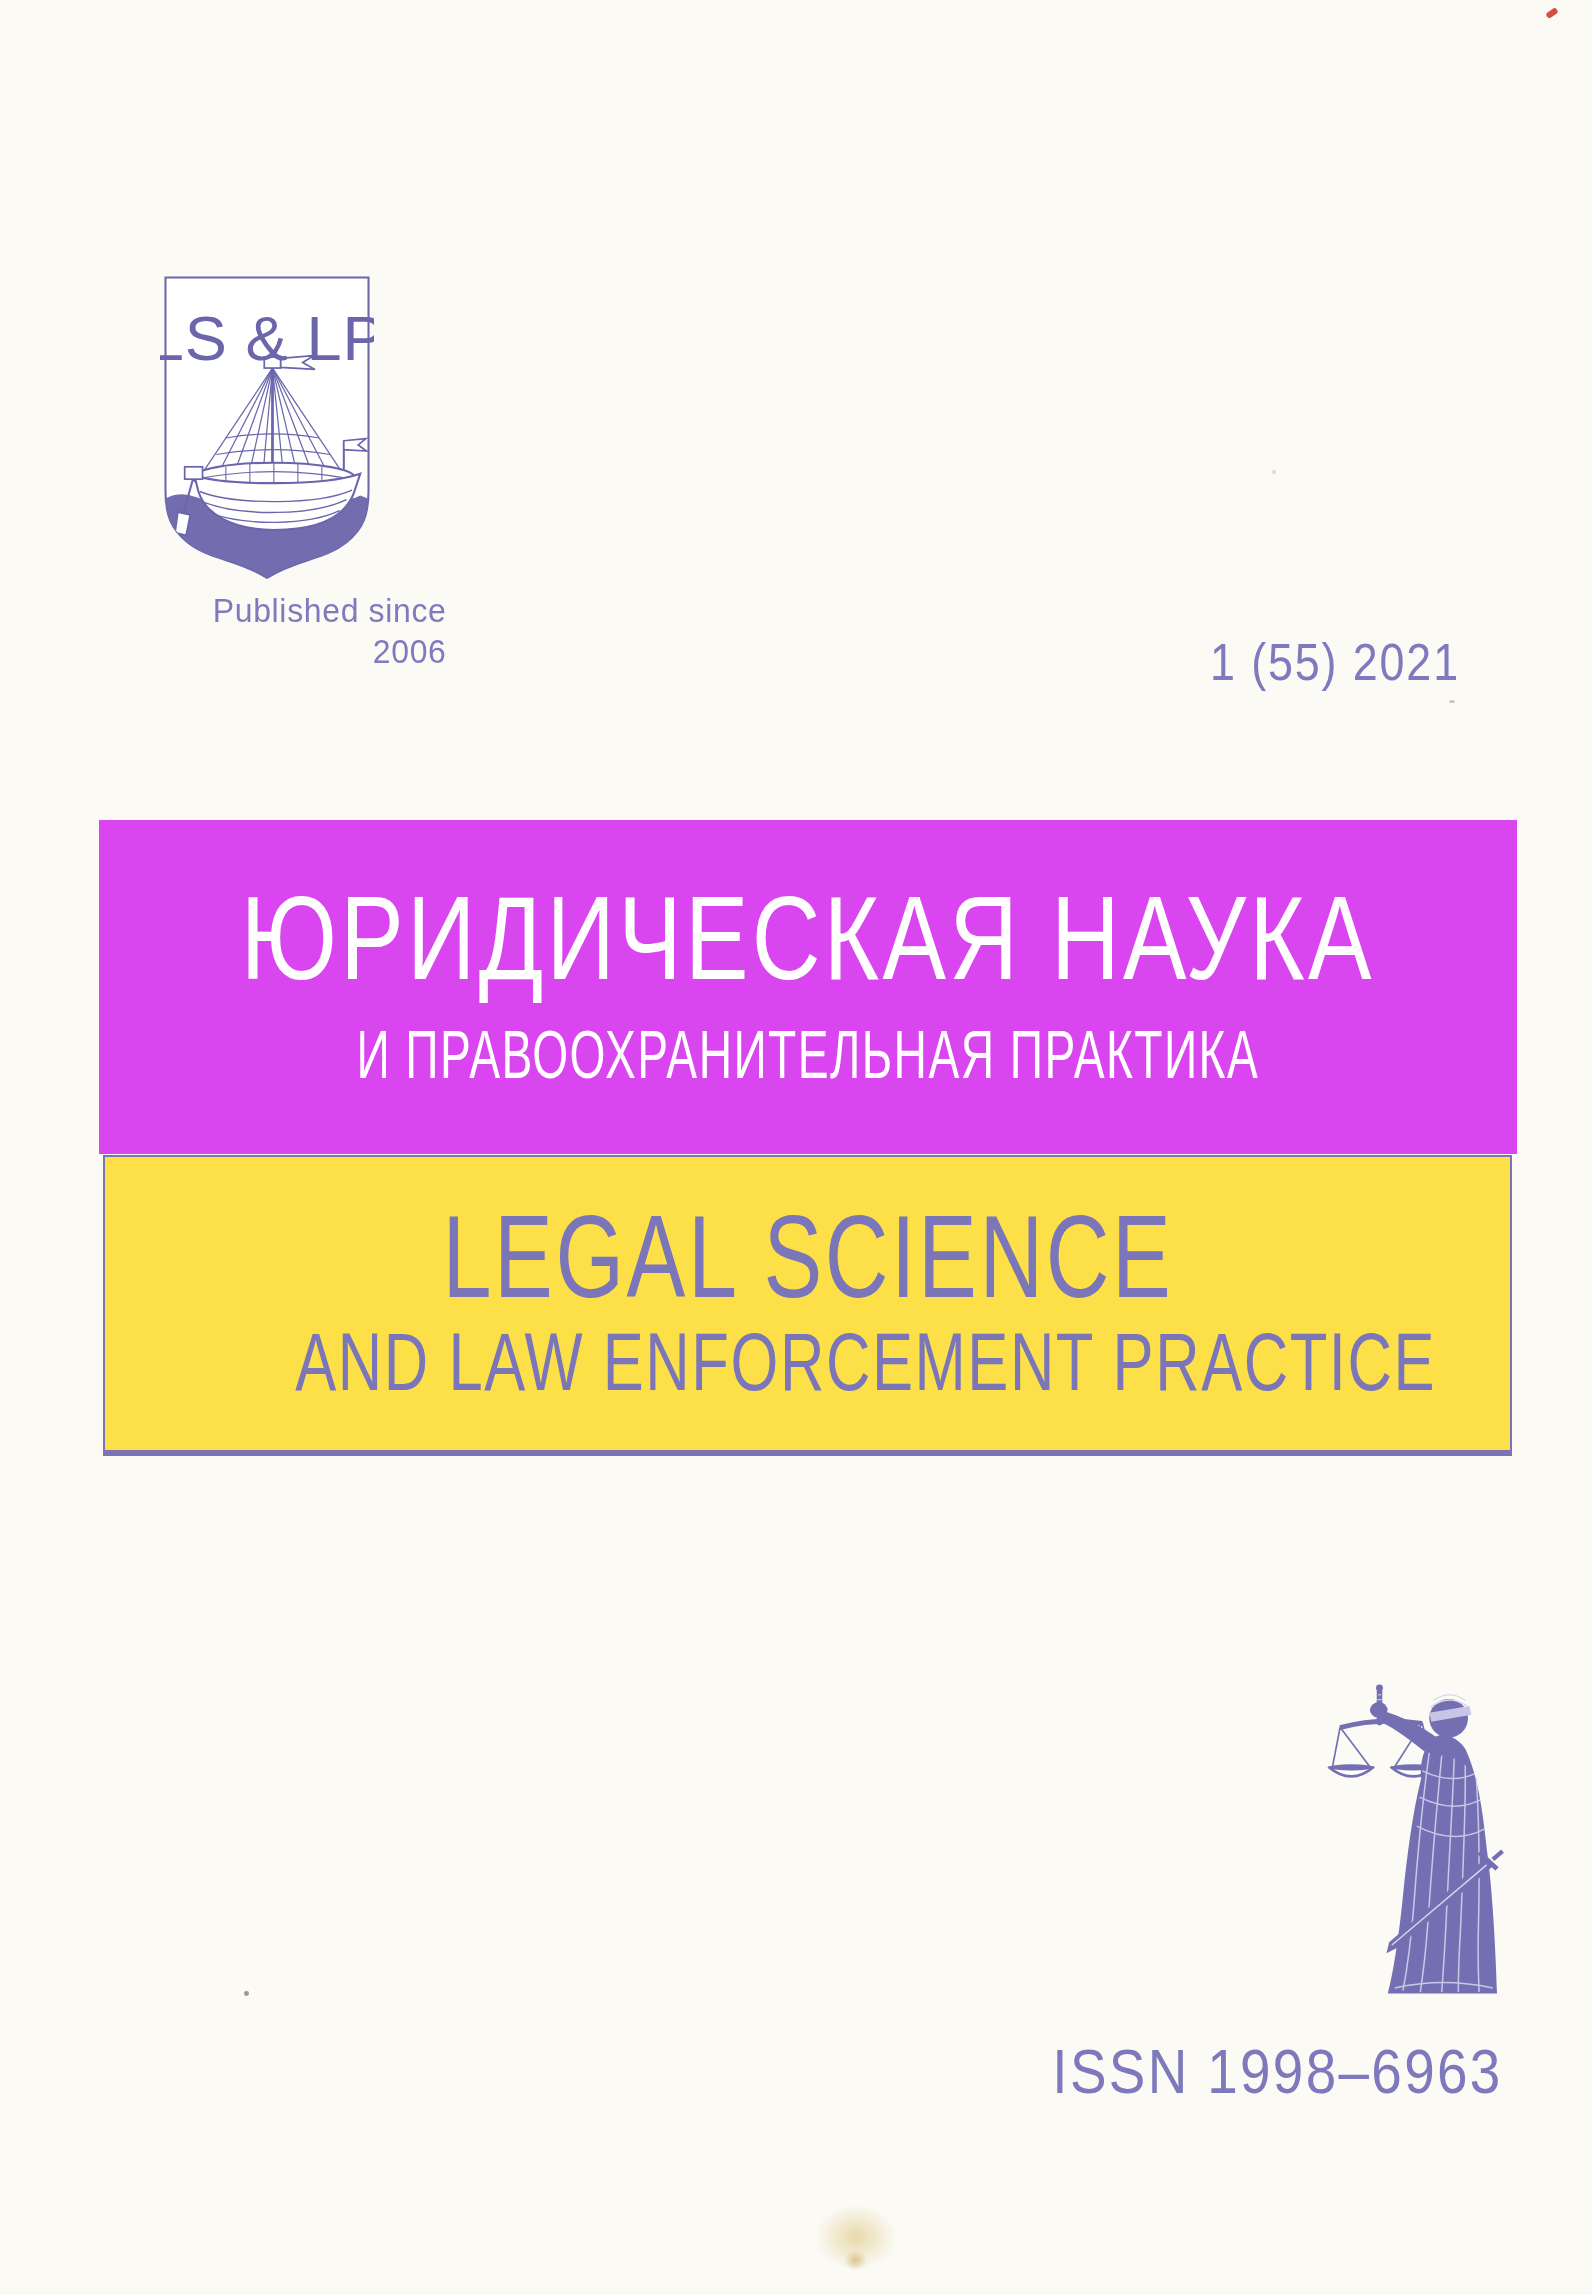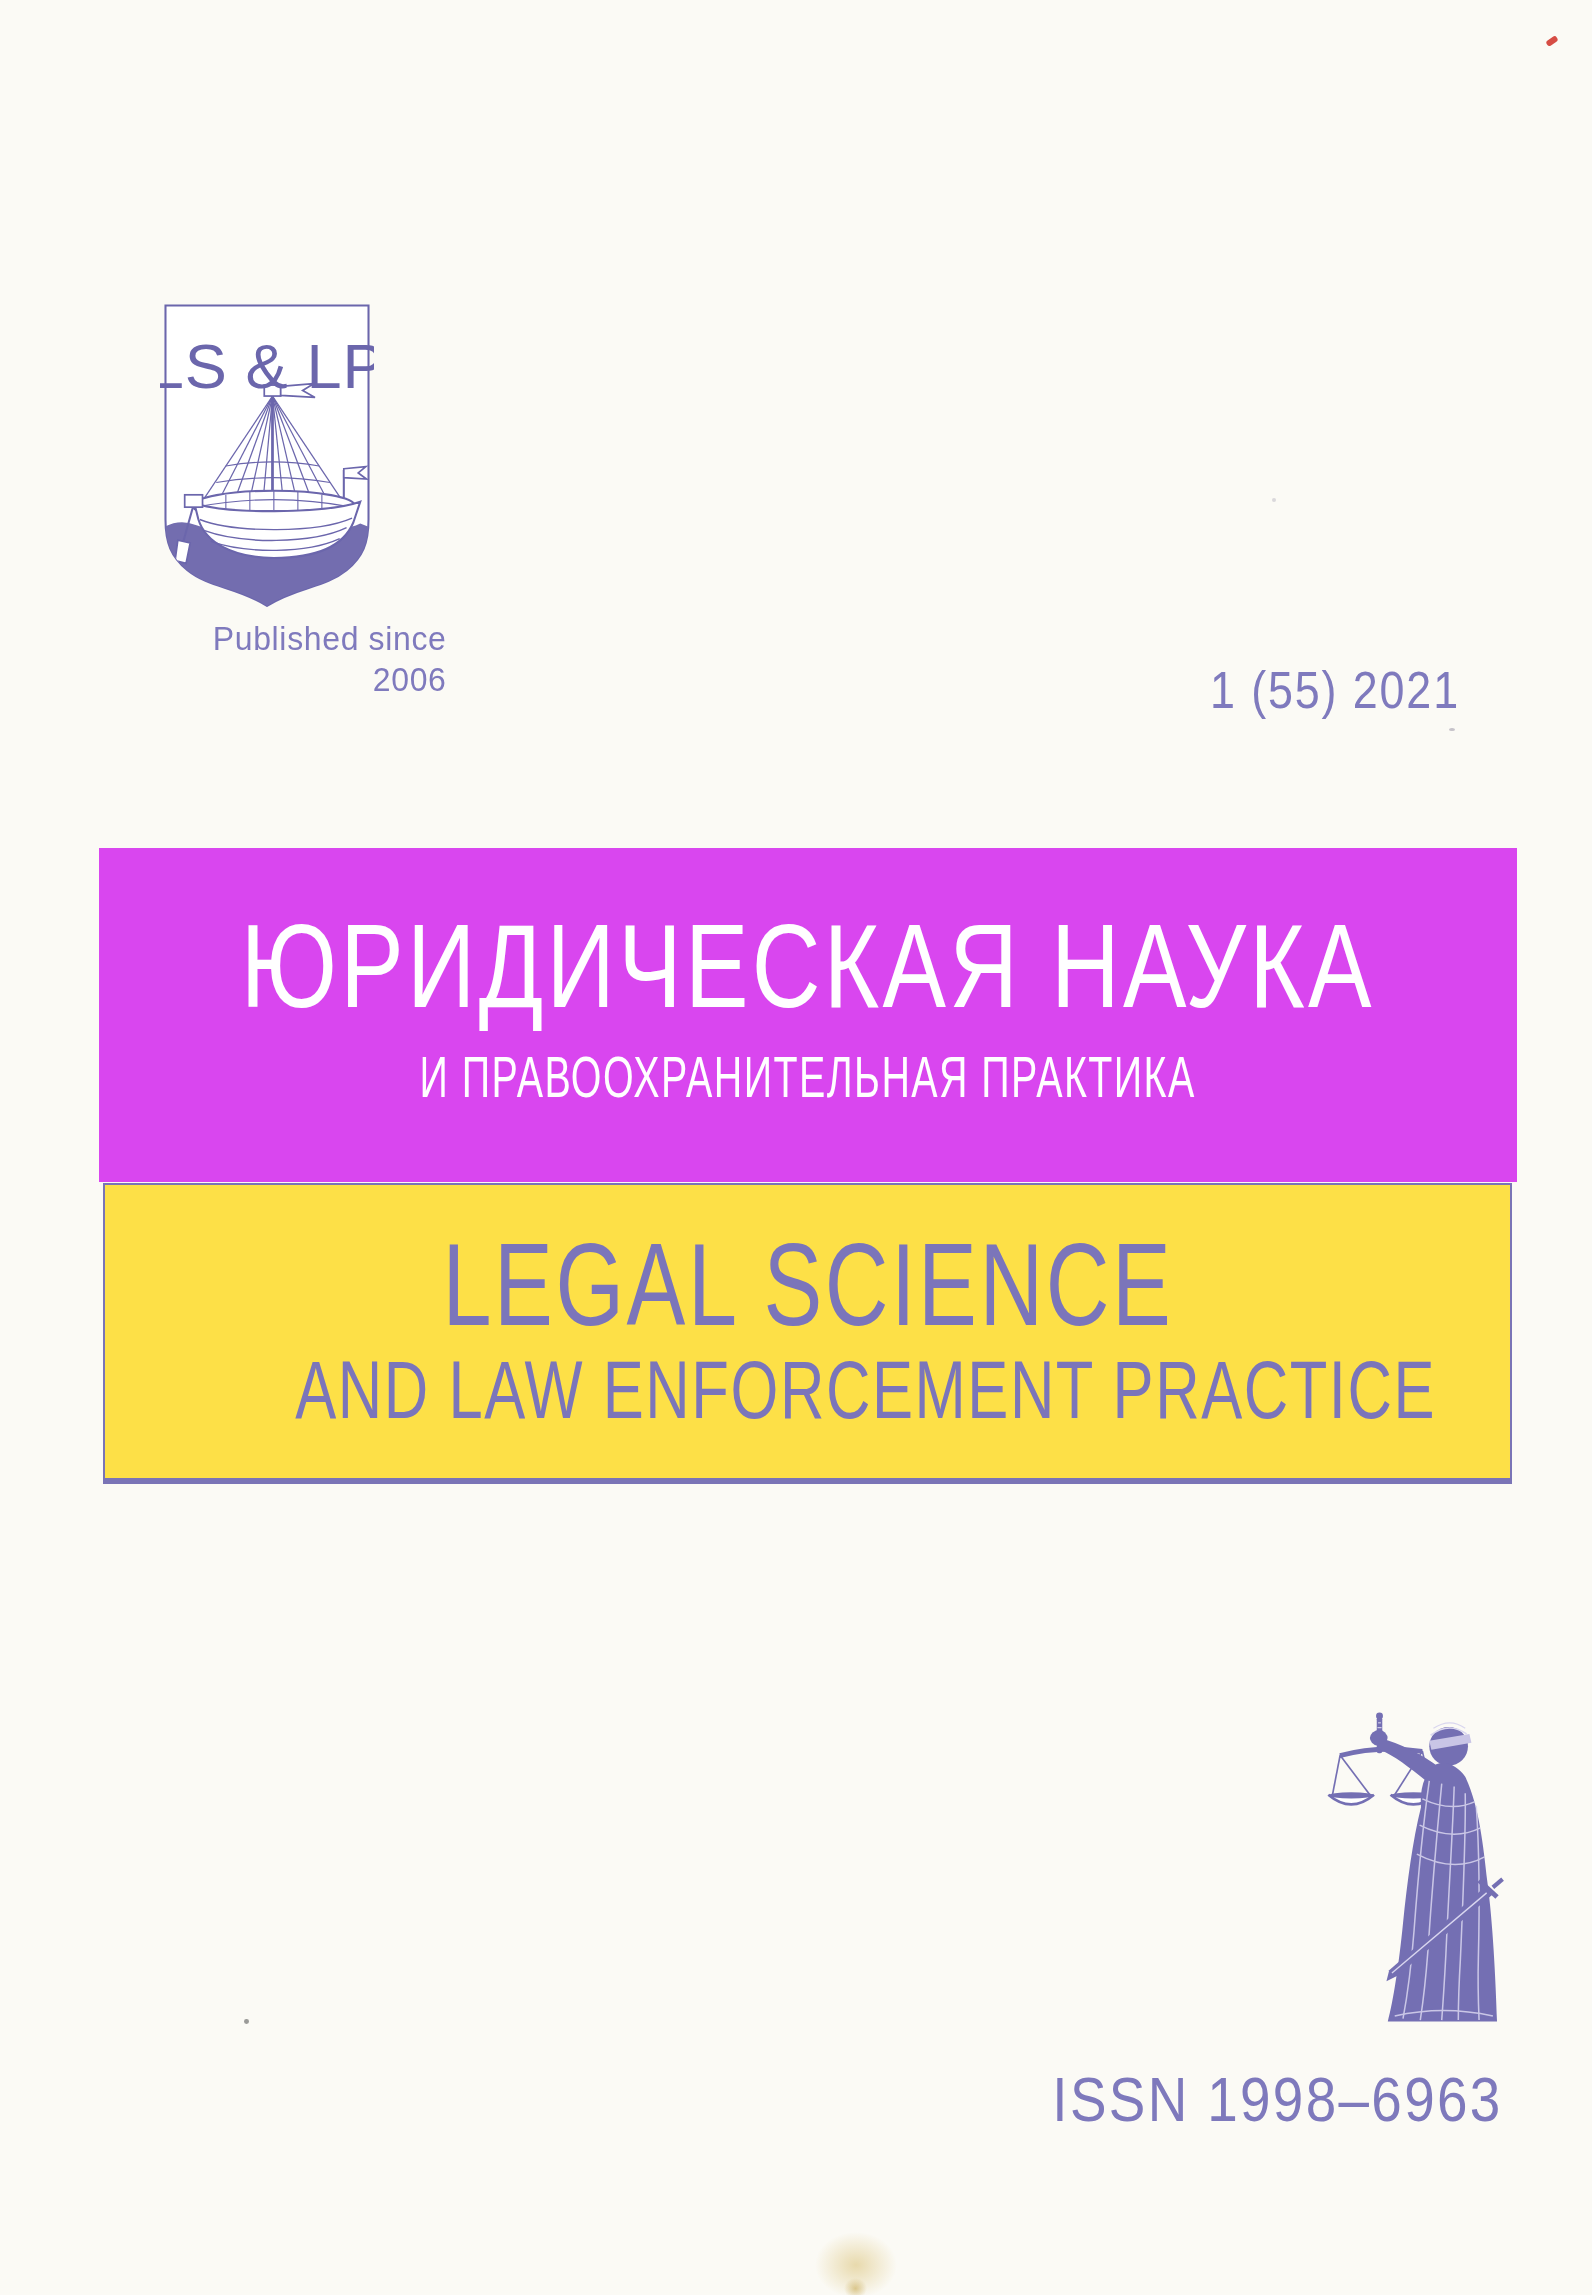--- a/index.html
+++ b/index.html
@@ -2,21 +2,21 @@
 <html style="font-size:11px"><head>
 <meta charset="utf-8">
 <style>
   html,body{margin:0;padding:0;}
   body{
     width:1593px;height:2295px;
     background:#fbfaf5;
     font-family:"Liberation Sans",sans-serif;
     position:relative;overflow:hidden;
   }
-  .page{position:absolute;inset:0;margin-top:28px;}
+  .page{position:absolute;inset:0;}
 
   
   .logo-wrap{position:absolute;left:160px;top:273px;width:214px;height:306px;}
   .logo-wrap svg{width:100%;height:100%;display:block;}
 
   .published{
     position:absolute;left:75px;top:590px;width:383px;
     text-align:right;color:#7f7abd;font-size:34px;line-height:1.22;
     letter-spacing:0.7px;
   }
@@ -29,21 +29,21 @@
   }
 
   
   .banner{
     position:absolute;left:99px;top:820px;width:1418px;height:334px;
     background:#d946ef;
   }
   .banner .line{position:absolute;width:100%;text-align:center;color:#ffffff;white-space:nowrap;line-height:1;}
   .banner .l1{top:58px;font-size:119px;}
   .banner .l1 > span{display:inline-block;transform:scaleX(.80);transform-origin:center top;letter-spacing:4.1px;}
-  .banner .l2{top:200px;font-size:58px;}
+  .banner .l2{top:200px;font-size:68px;}
   .banner .l2 > span{display:inline-block;transform:scaleX(.68);transform-origin:center top;letter-spacing:2.1px;}
 
   
   .box{
     position:absolute;left:103px;top:1155px;width:1409px;height:301px;
     background:#fde047;box-sizing:border-box;
     border:2.7px solid #7a74b6;border-bottom-width:6.2px;
   }
   .box .line{position:absolute;width:100%;text-align:center;color:#7b75ba;white-space:nowrap;line-height:1;}
   .box .l1{top:42px;font-size:116px;}

